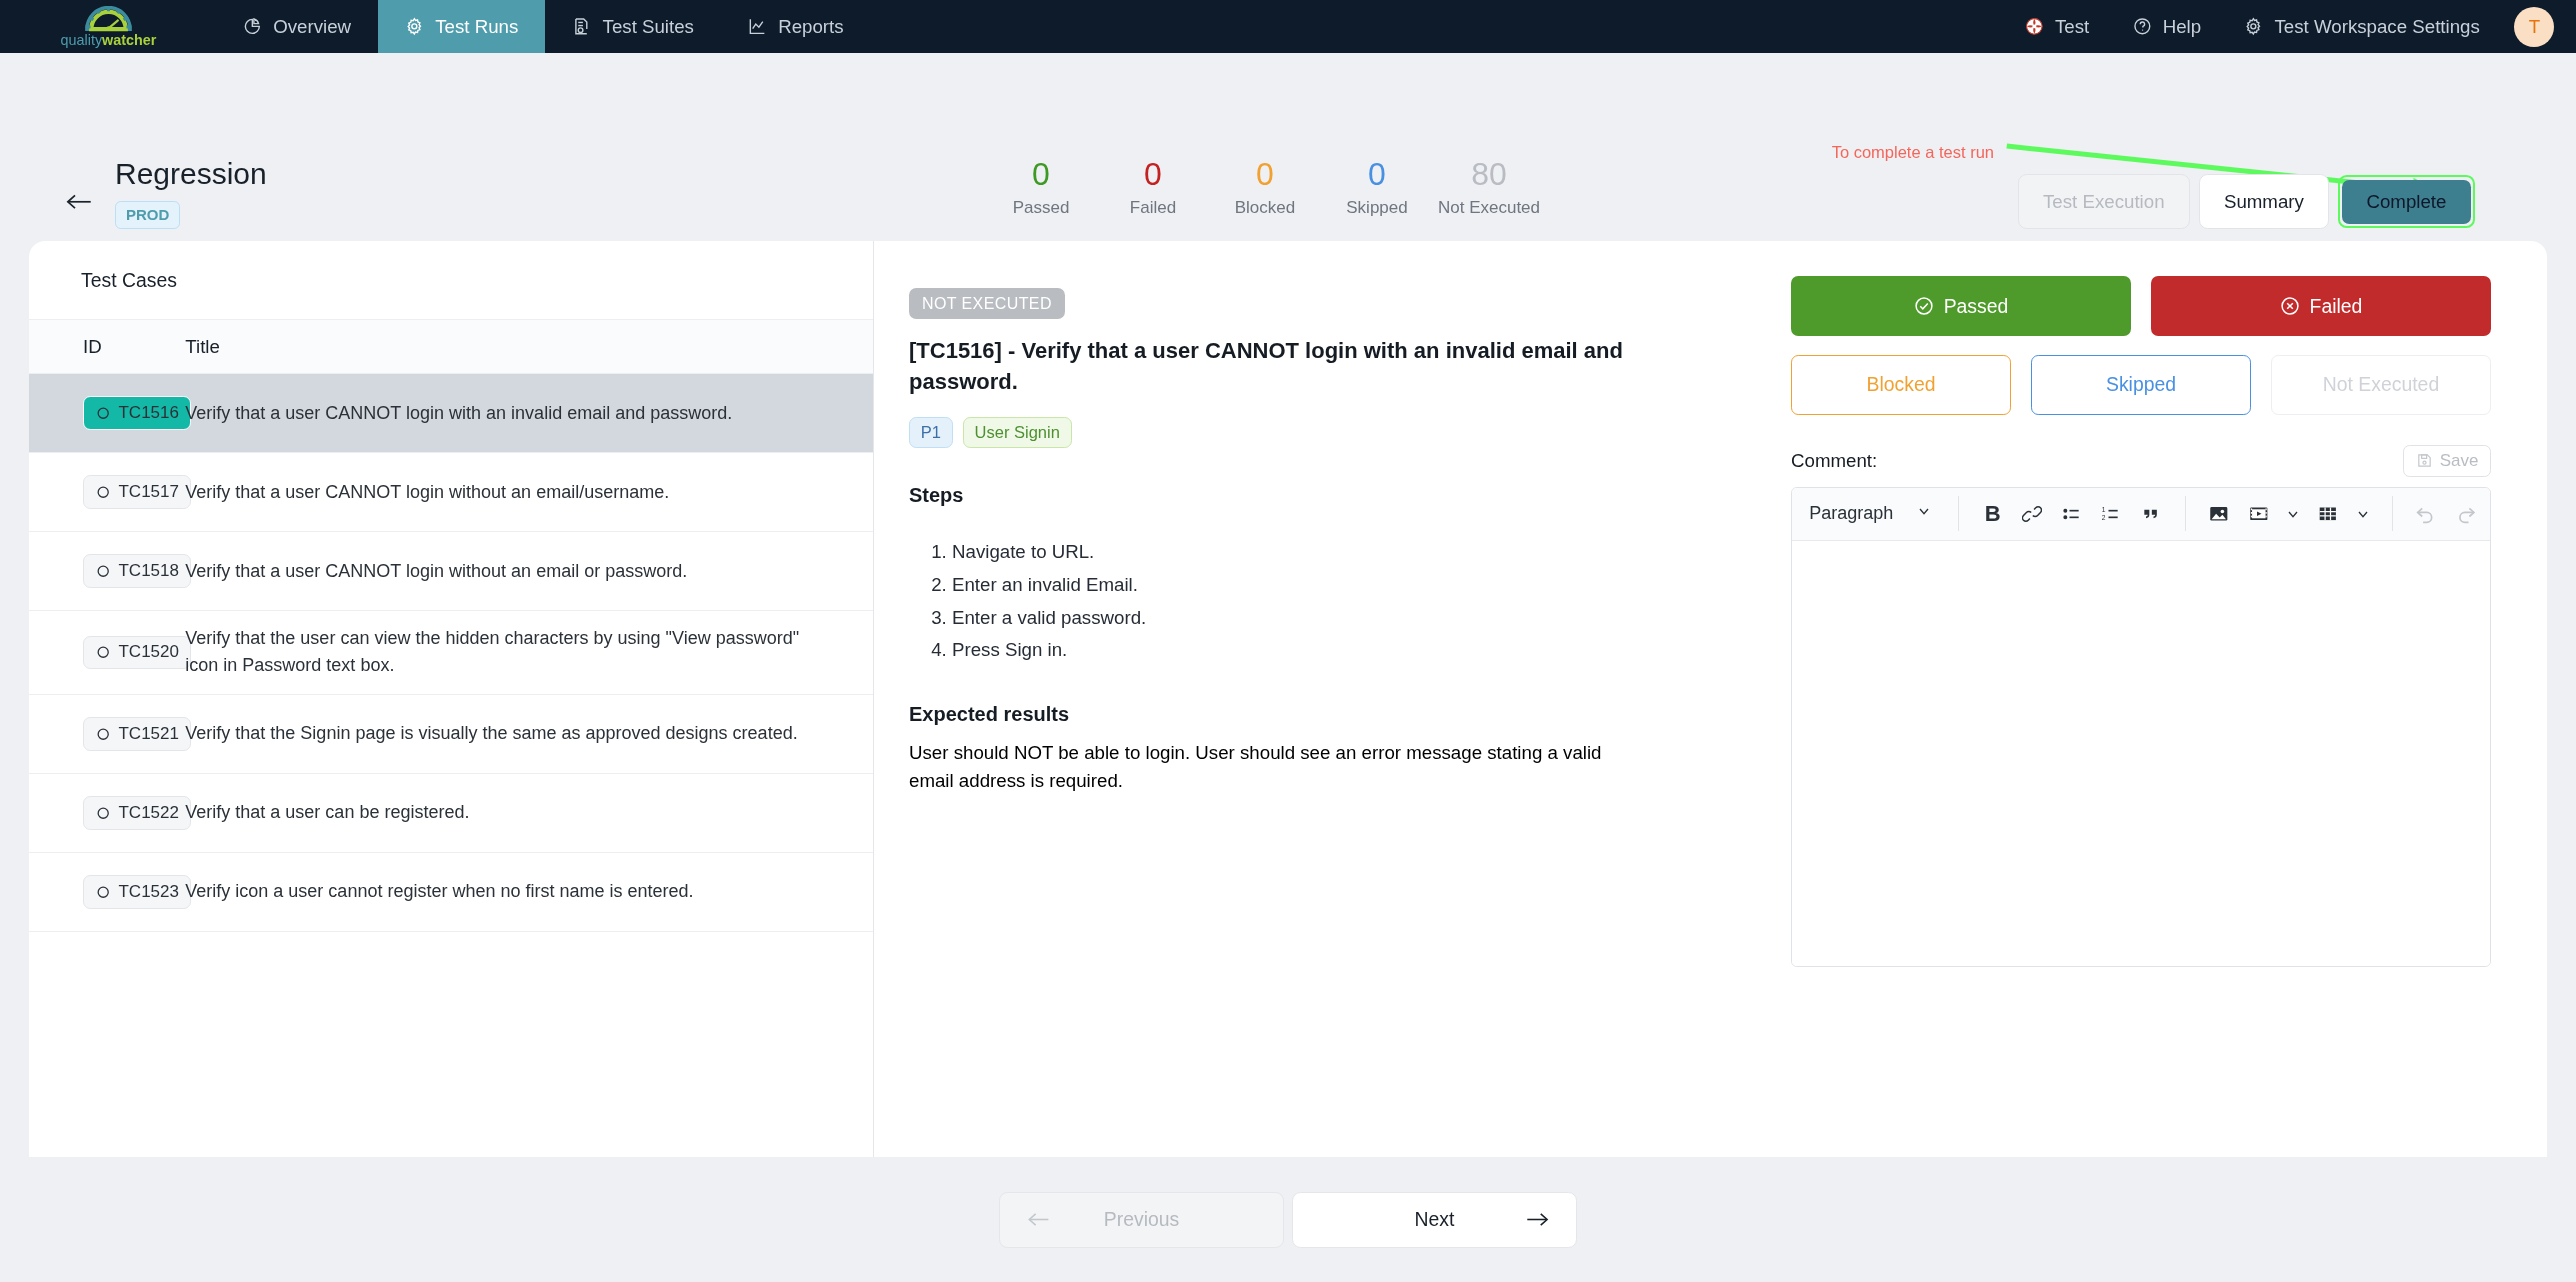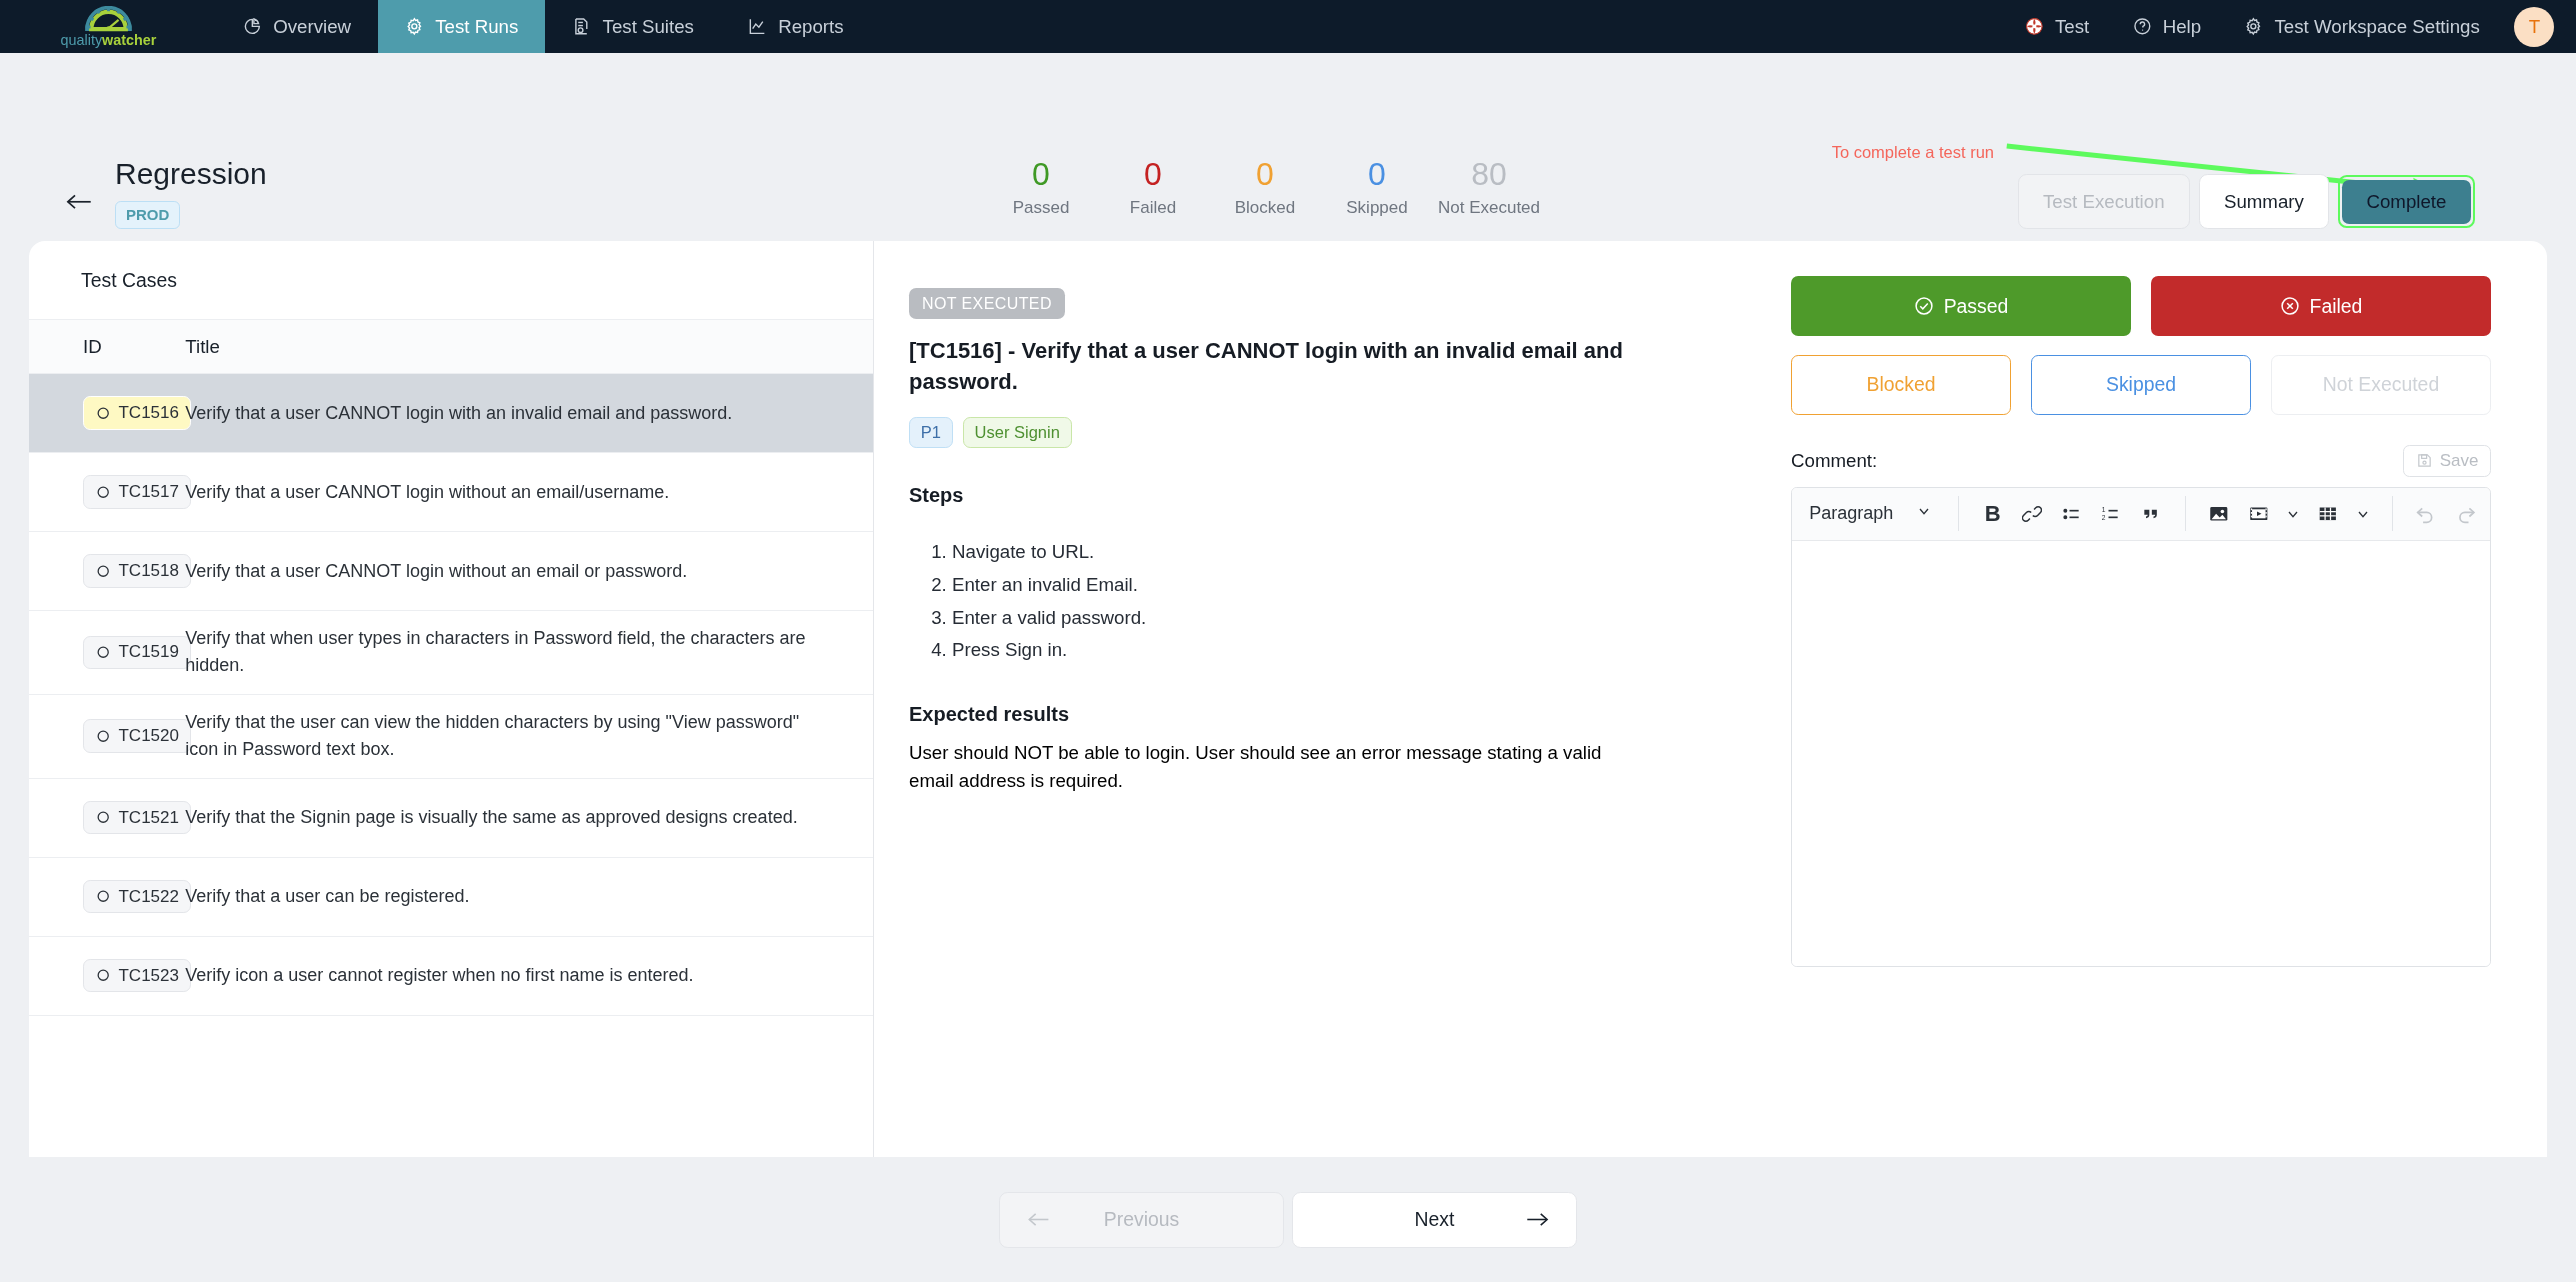--- a/index.html
+++ b/index.html
@@ -138,21 +138,21 @@
     border-bottom: 0.7px solid #eceef1; cursor: pointer;
   }
   .tc-row.selected { background: #d3d8de; }
   .tc-id-cell { width: 147px; padding-left: 54px; }
   .tc-id-chip {
     display: inline-flex; align-items: center; gap: 8.6px;
     background: #f5f6f8; border: 0.7px solid #e3e5e9;
     border-radius: 7.2px; padding: 5.8px 11.5px;
     font-size: 17px; color: #2b3138;
   }
-  .tc-row.selected .tc-id-chip { background: #fef9c3; border-color: #ffffff; }
+  .tc-row.selected .tc-id-chip { background: #14b8a6; border-color: #ffffff; }
   .tc-title-cell {
     flex: 1; padding: 14.4px 43px 14.4px 9.3px;
     font-size: 18px; color: #2b3138; line-height: 1.5;
   }
 
   
   .detail-panel {
     flex: 1; padding: 47px 0 0 35px; min-width: 0;
   }
   .status-pill {
@@ -454,31 +454,20 @@
           <span class="tc-id-chip">
             <svg width="14.4" height="14.4" viewBox="0 0 20 20" fill="none" stroke="#2b3138" stroke-width="1.8">
                 <circle cx="10" cy="10" r="7"></circle>
               </svg>
             <span>TC1518</span>
           </span>
         </div>
         <div class="tc-title-cell">Verify that a user CANNOT login without an email or password.</div>
       </div>
 
-      <div class="tc-row">
-        <div class="tc-id-cell">
-          <span class="tc-id-chip">
-            <svg width="14.4" height="14.4" viewBox="0 0 20 20" fill="none" stroke="#2b3138" stroke-width="1.8">
-                <circle cx="10" cy="10" r="7"></circle>
-              </svg>
-            <span>TC1519</span>
-          </span>
-        </div>
-        <div class="tc-title-cell">Verify that when user types in characters in Password field, the characters are hidden.</div>
-      </div>
 
       <div class="tc-row">
         <div class="tc-id-cell">
           <span class="tc-id-chip">
             <svg width="14.4" height="14.4" viewBox="0 0 20 20" fill="none" stroke="#2b3138" stroke-width="1.8">
                 <circle cx="10" cy="10" r="7"></circle>
               </svg>
             <span>TC1520</span>
           </span>
         </div>

